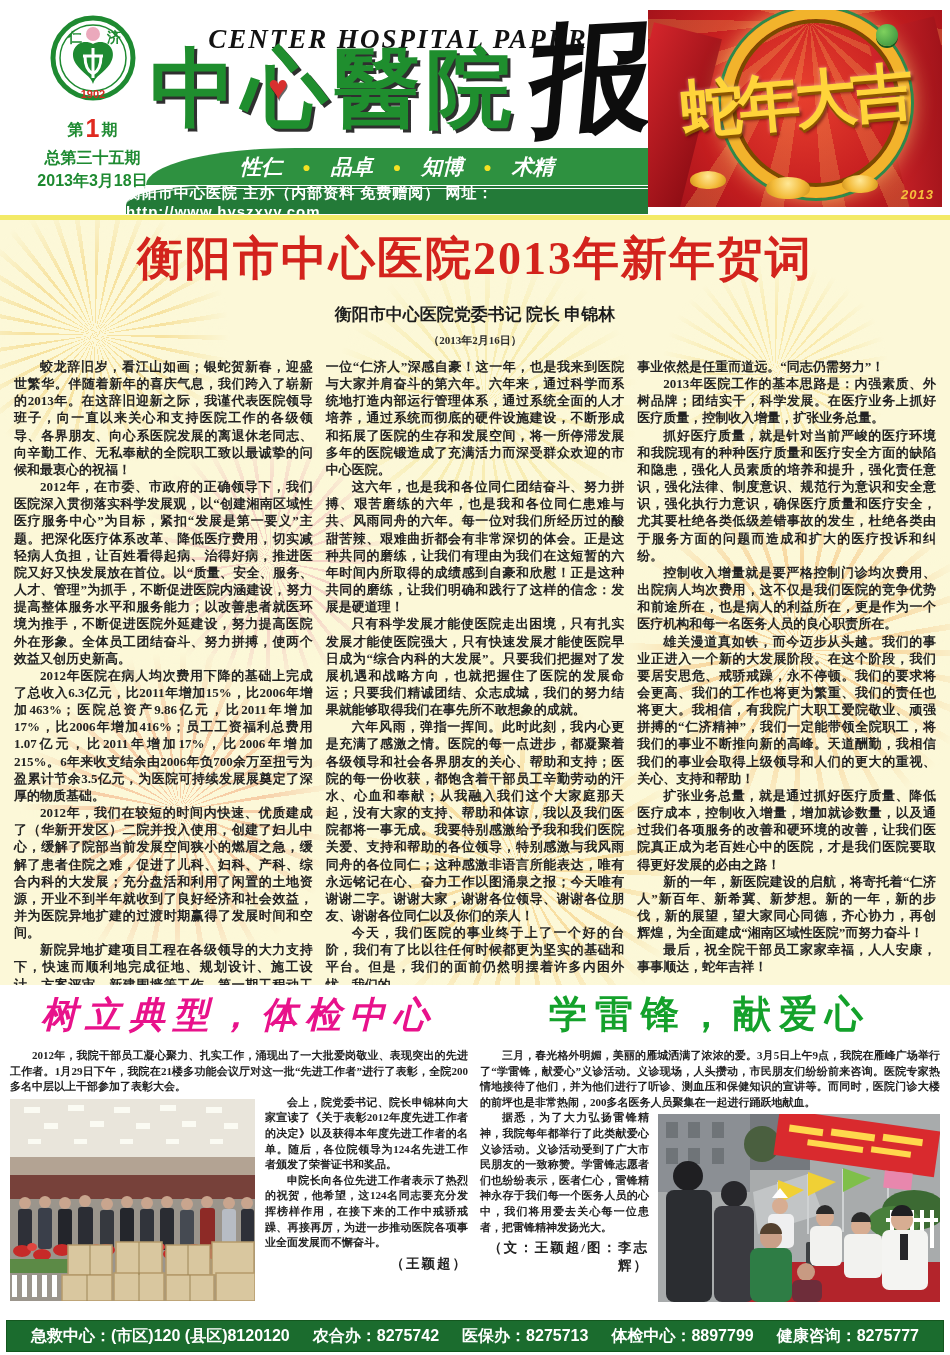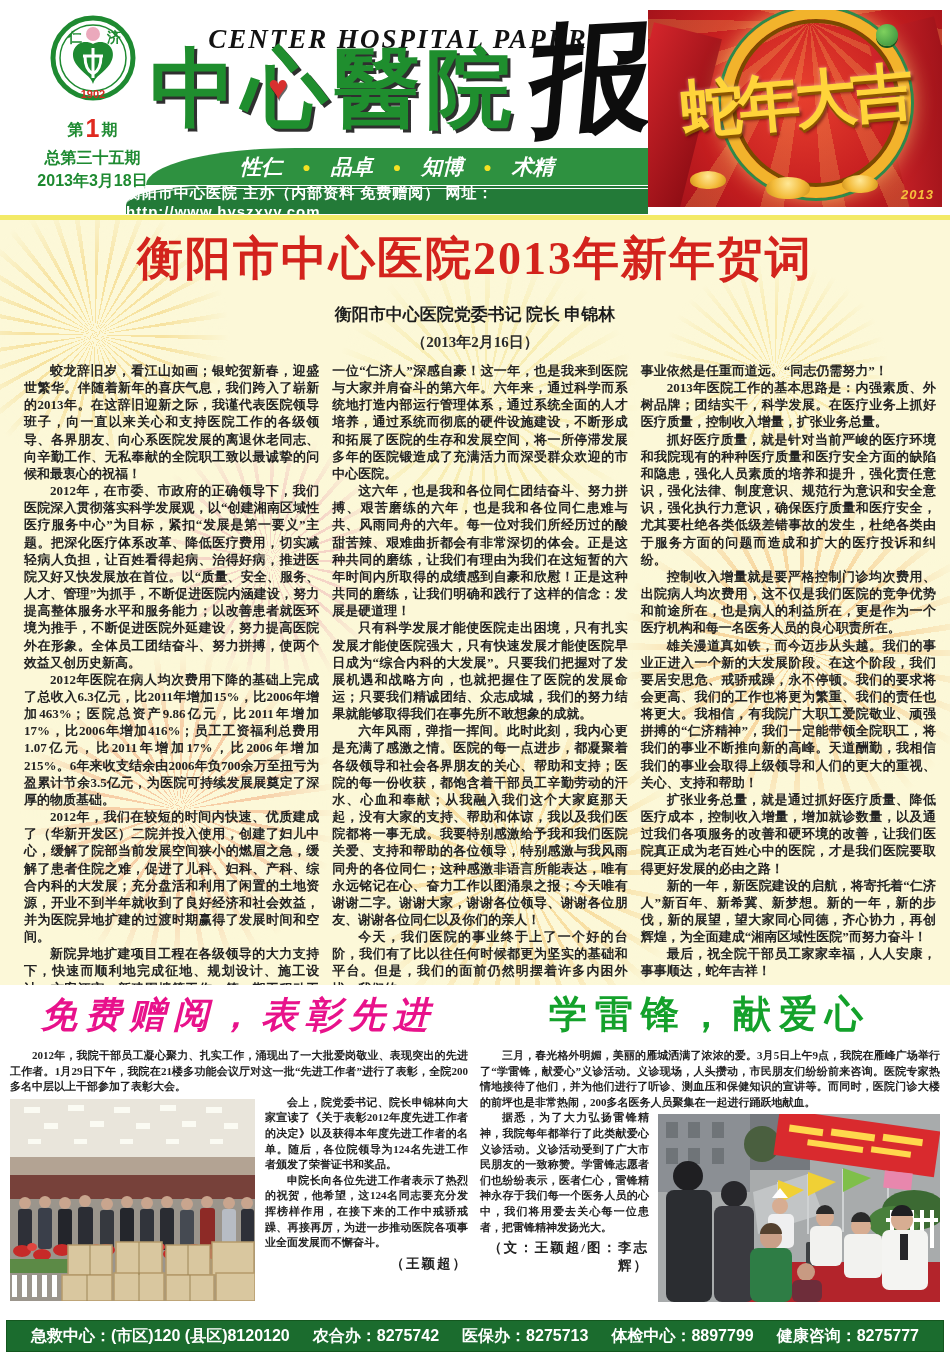--- a/index.html
+++ b/index.html
@@ -58,22 +58,22 @@
         border-top:5px solid #f3ea67;box-sizing:border-box;overflow:hidden;}
   .burst{position:absolute;border-radius:50%;opacity:.38;pointer-events:none;
         background:radial-gradient(circle, rgba(252,248,216,0) 0%, rgba(252,248,216,0) 36%, #fcf8d8 70%),
                    repeating-conic-gradient(currentColor 0deg 2.4deg, transparent 2.4deg 10deg);}
   .lead-title{position:relative;z-index:2;margin-top:8px;text-align:center;font-weight:bold;
         font-size:46px;letter-spacing:2px;color:#d3231c;
         font-family:"Liberation Serif","DejaVu Serif",serif;}
   .lead-byline{position:relative;z-index:2;margin-top:13px;text-align:center;font-weight:bold;
         font-size:17px;color:#1c1c1c;font-family:"Liberation Serif","DejaVu Serif",serif;}
   .lead-dateline{position:relative;z-index:2;margin-top:7px;text-align:center;font-weight:bold;
-        font-size:15px;color:#2a2a2a;font-family:"Liberation Serif","DejaVu Serif",serif;}
-  .lead-cols{position:relative;z-index:2;display:flex;gap:13px;padding:10px 14px 0 24px;height:640px;overflow:hidden;}
+        font-size:11px;color:#2a2a2a;font-family:"Liberation Serif","DejaVu Serif",serif;}
+  .lead-cols{position:relative;z-index:2;display:flex;gap:13px;padding:10px 14px 0 14px;height:640px;overflow:hidden;}
   .lead-col{flex:1;min-width:0;}
   .lead-col p{margin:0;text-indent:2em;text-align:justify;font-size:13px;line-height:1.32;
         color:#232323;font-weight:600;font-family:"Liberation Serif","DejaVu Serif",serif;}
   .lead-col p.cont{text-indent:0;}
 
   
   .bottom{position:absolute;left:0;top:985px;width:950px;height:333px;background:#fff;}
   .article-left{position:absolute;left:10px;top:4px;width:458px;}
   .article-right{position:absolute;left:480px;top:4px;width:460px;}
   .title-magenta{text-align:center;font-weight:bold;font-style:italic;font-size:36px;letter-spacing:8px;
@@ -187,21 +187,21 @@
         <p>扩张业务总量，就是通过抓好医疗质量、降低医疗成本，控制收入增量，增加就诊数量，以及通过我们各项服务的改善和硬环境的改善，让我们医院真正成为老百姓心中的医院，才是我们医院要取得更好发展的必由之路！</p>
         <p>新的一年，新医院建设的启航，将寄托着“仁济人”新百年、新希冀、新梦想。新的一年，新的步伐，新的展望，望大家同心同德，齐心协力，再创辉煌，为全面建成“湘南区域性医院”而努力奋斗！</p>
         <p>最后，祝全院干部员工家家幸福，人人安康，事事顺达，蛇年吉祥！</p>
       </div>
     </div>
   </div>
 
   <div class="bottom">
 
     <div class="article-left">
-      <div class="title-magenta">免费赠阅，表彰先进</div>
+      <div class="title-magenta">树立典型，体检中心</div>
       <div class="article-body">
         <p>2012年，我院干部员工凝心聚力、扎实工作，涌现出了一大批爱岗敬业、表现突出的先进工作者。1月29日下午，我院在21楼多功能会议厅对这一批“先进工作者”进行了表彰，全院200多名中层以上干部参加了表彰大会。</p>
         <svg class="photo-left" viewBox="0 0 245 202" preserveAspectRatio="none">
           <rect width="245" height="202" fill="#d8d2c6"></rect>
           <rect width="245" height="58" fill="#e9e5db"></rect>
           <g fill="#fbfbf3">
             <rect x="14" y="8" width="16" height="6"></rect>
               <rect x="58" y="6" width="16" height="6"></rect>
               <rect x="104" y="8" width="16" height="6"></rect>
               <rect x="150" y="6" width="16" height="6"></rect>

